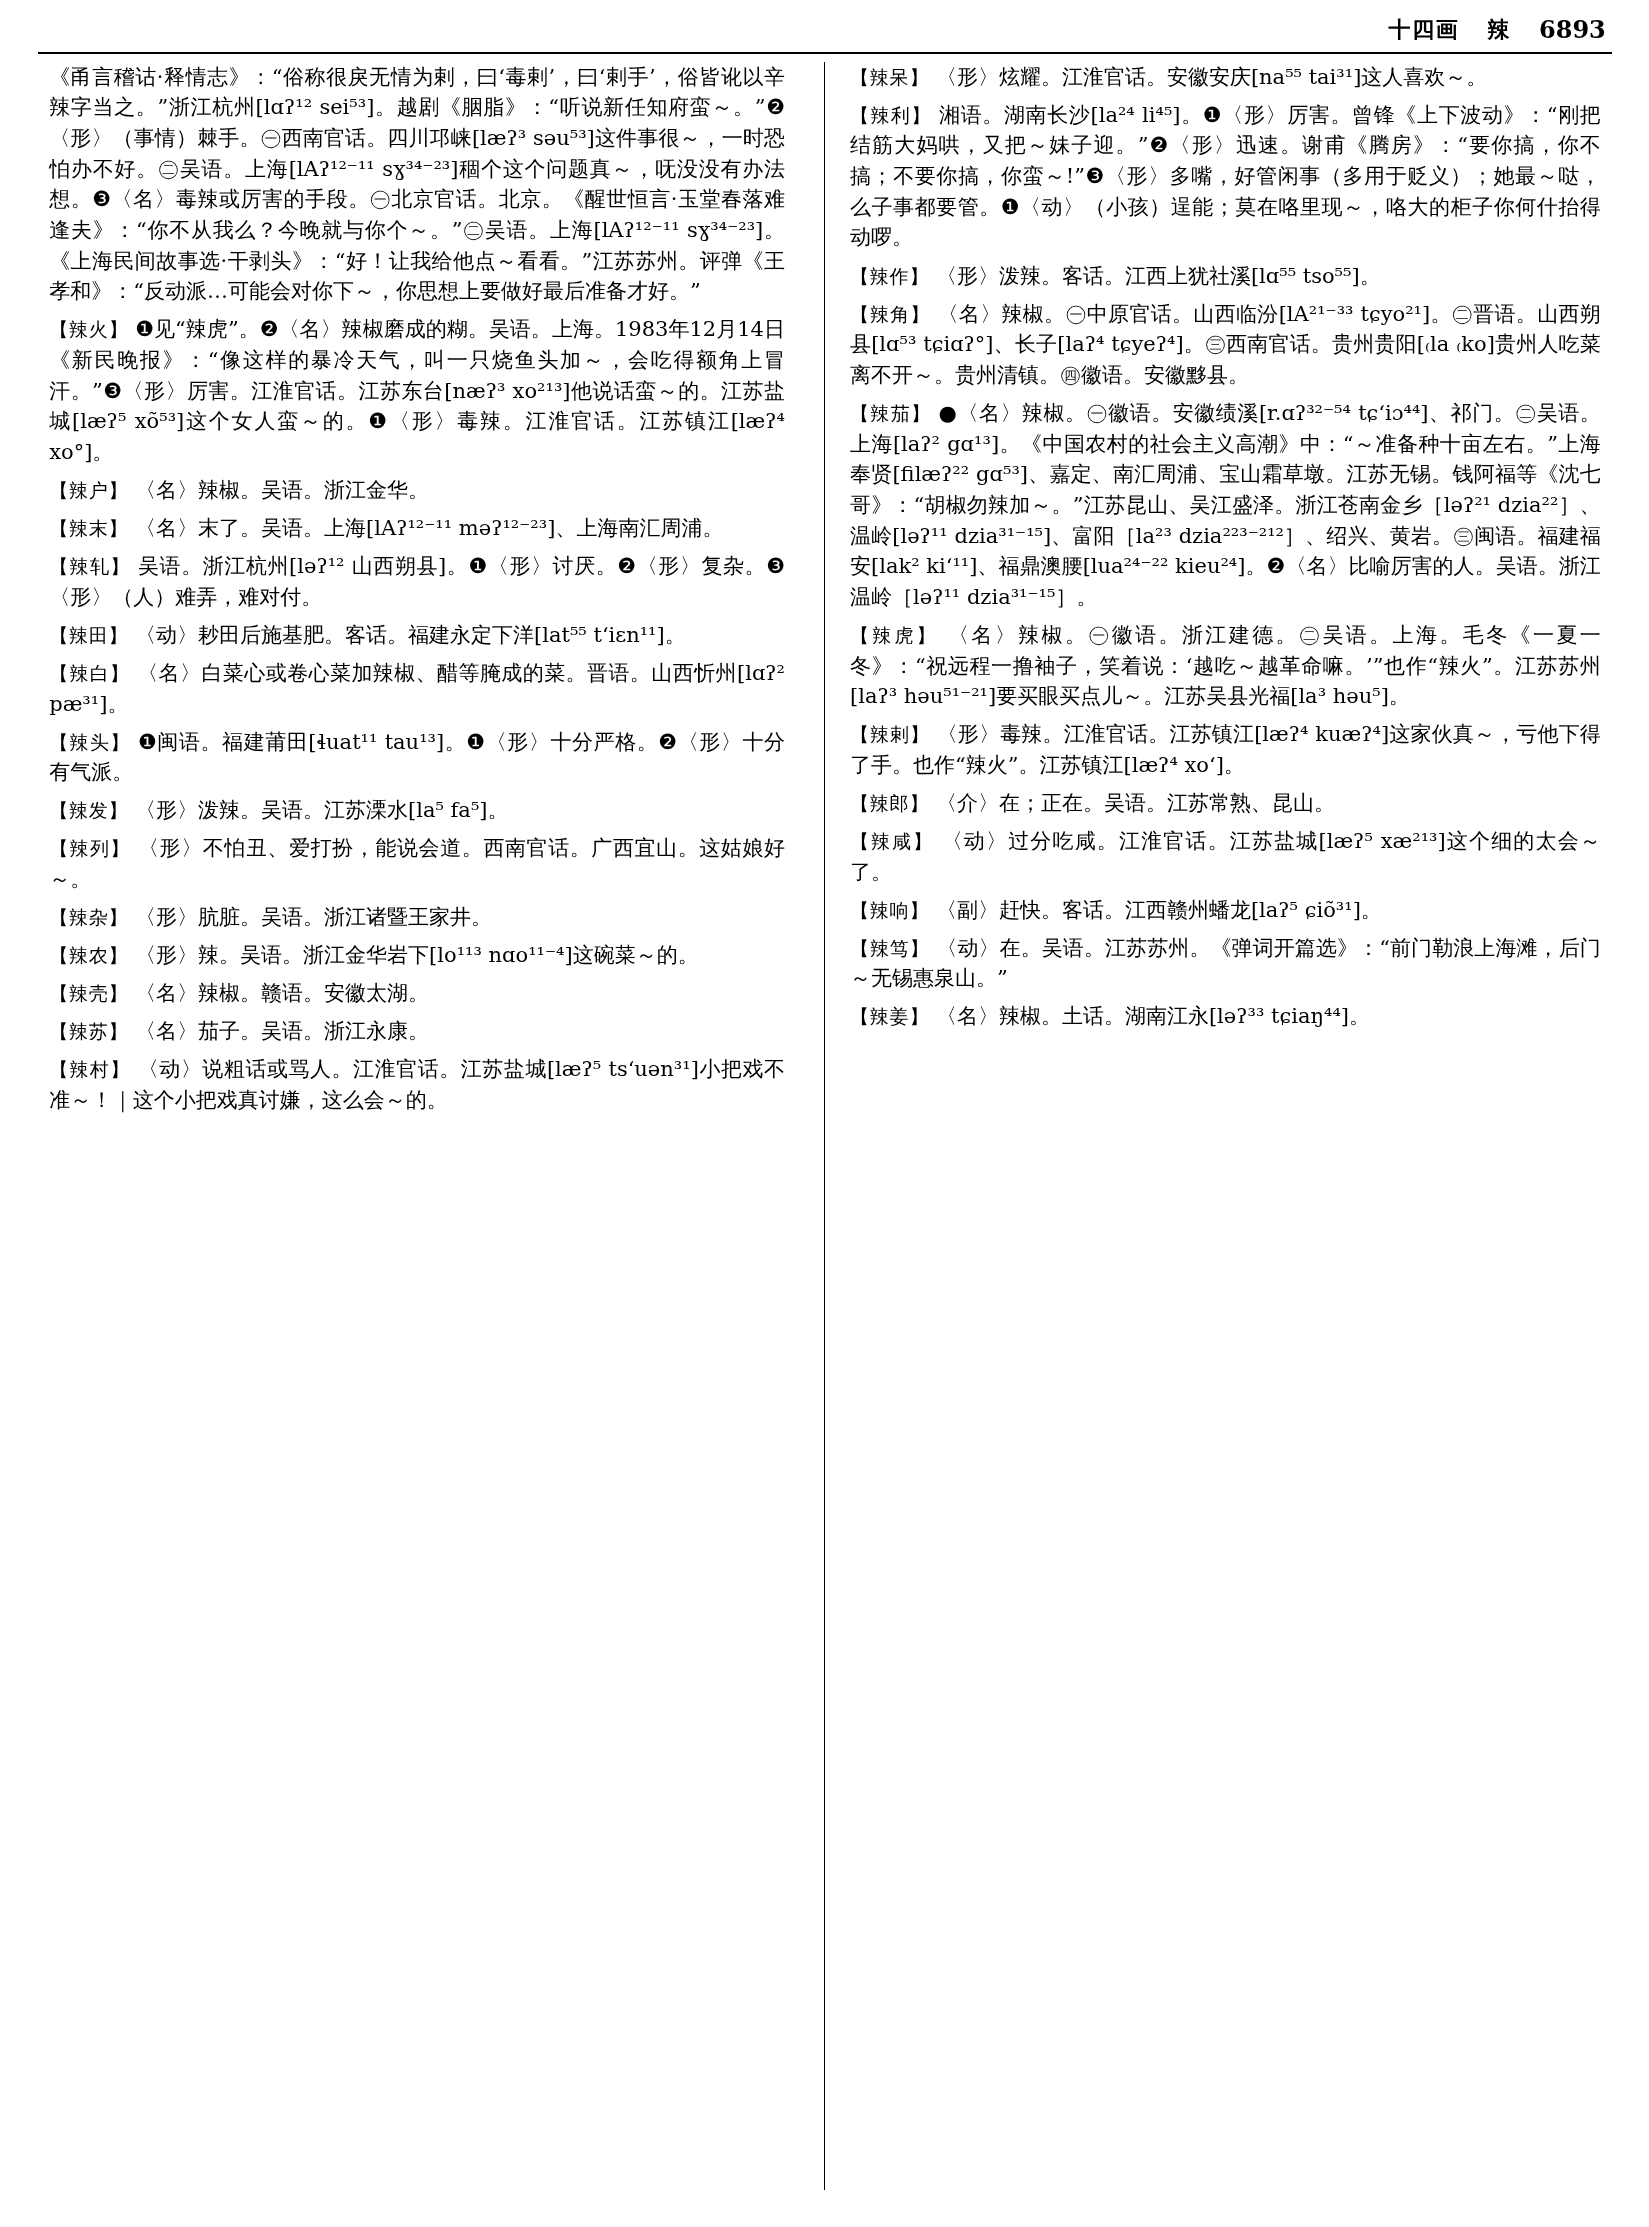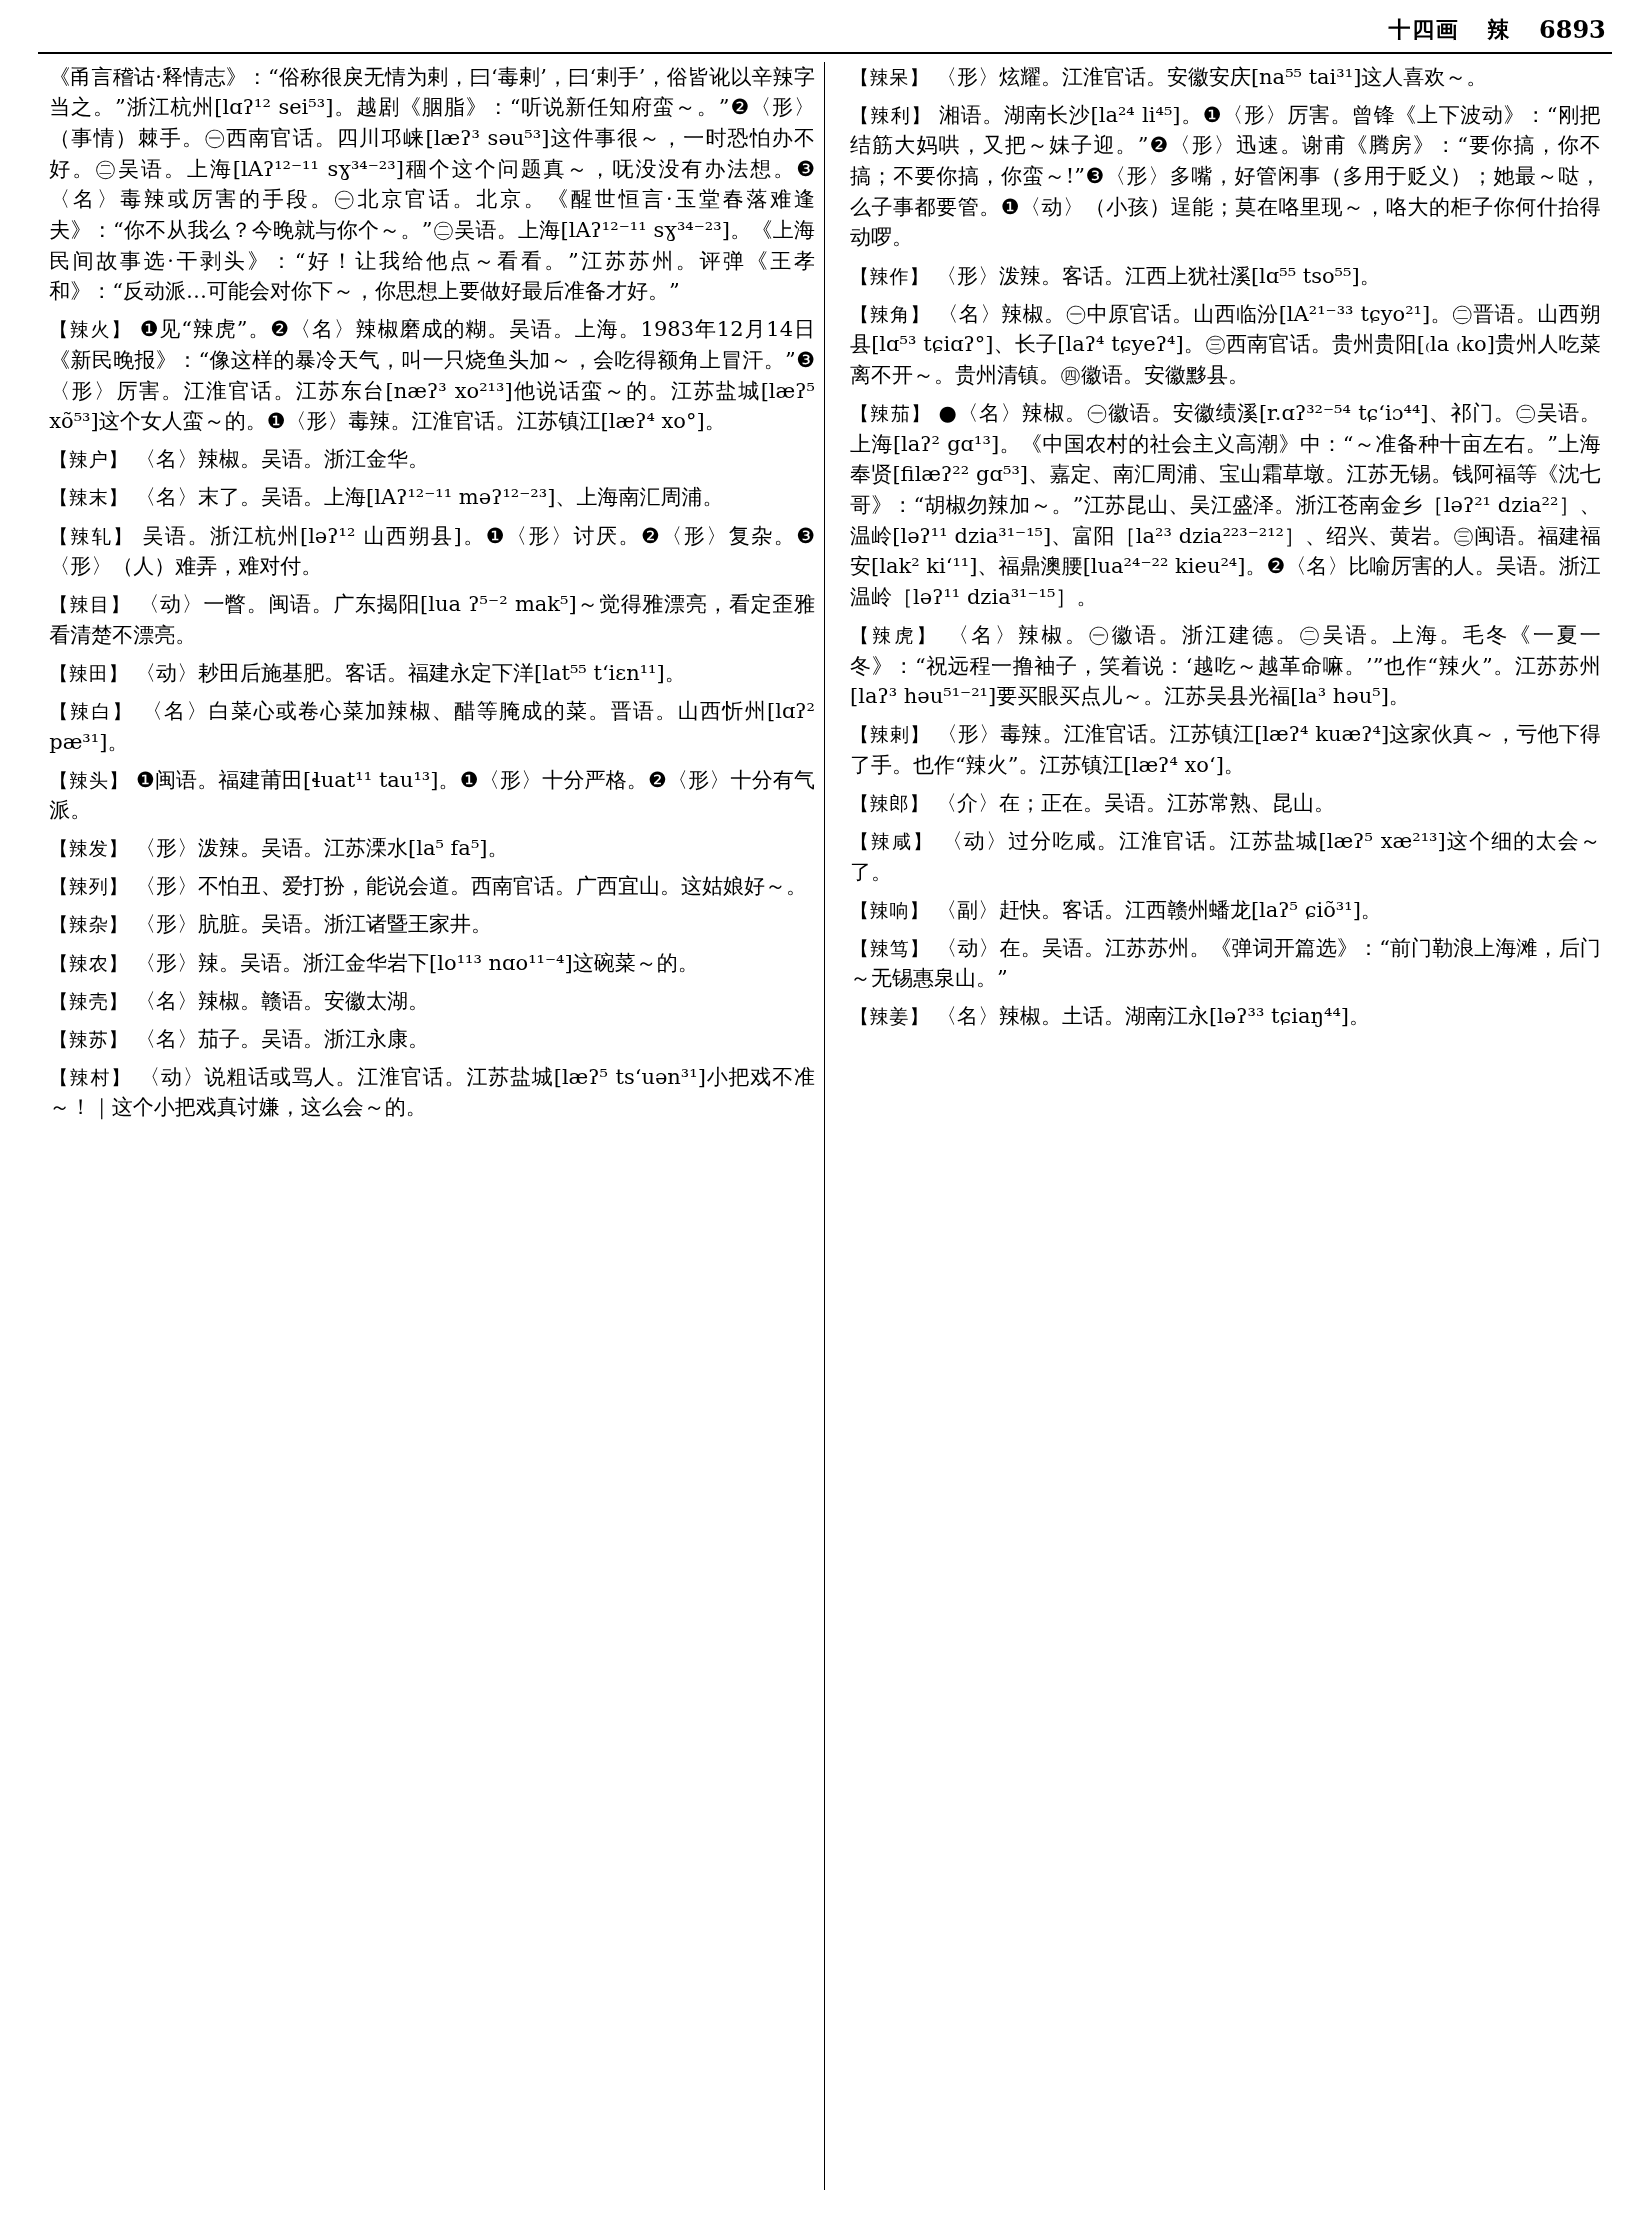--- a/index.html
+++ b/index.html
@@ -45,21 +45,21 @@
     margin-top: 8.2px;
     height: 2128px;
   }
   .col {
     width: 50%;
     box-sizing: border-box;
     padding: 0 13.2px;
   }
   .col-left {
     border-right: 1.6px solid #000;
-    padding-right: 9px;
+    padding-right: 39px;
   }
   .col-right {
     padding-left: 25px;
   }
   .entry {
     display: block;
     margin-bottom: 7.4px;
     font-size: 21px;
     line-height: 1.46;
     text-align: justify;
@@ -111,24 +111,20 @@
       <div class="entry">
         <span class="hw">【辣末】</span>
         <span class="para-body">〈名〉末了。吴语。上海[lAʔ¹²⁻¹¹ məʔ¹²⁻²³]、上海南汇周浦。</span>
       </div>
 
       <div class="entry">
         <span class="hw">【辣轧】</span>
         <span class="para-body">吴语。浙江杭州[ləʔ¹² 山西朔县]。❶〈形〉讨厌。❷〈形〉复杂。❸〈形〉（人）难弄，难对付。</span>
       </div>
 
-      <div class="entry">
-        <span class="hw">【辣目】</span>
-        <span class="para-body">〈动〉一瞥。闽语。广东揭阳[lua ʔ⁵⁻² mak⁵]～觉得雅漂亮，看定歪雅看清楚不漂亮。</span>
-      </div>
 
       <div class="entry">
         <span class="hw">【辣田】</span>
         <span class="para-body">〈动〉耖田后施基肥。客话。福建永定下洋[lat⁵⁵ tʻiɛn¹¹]。</span>
       </div>
 
       <div class="entry">
         <span class="hw">【辣白】</span>
         <span class="para-body">〈名〉白菜心或卷心菜加辣椒、醋等腌成的菜。晋语。山西忻州[lɑʔ² pæ³¹]。</span>
       </div>

